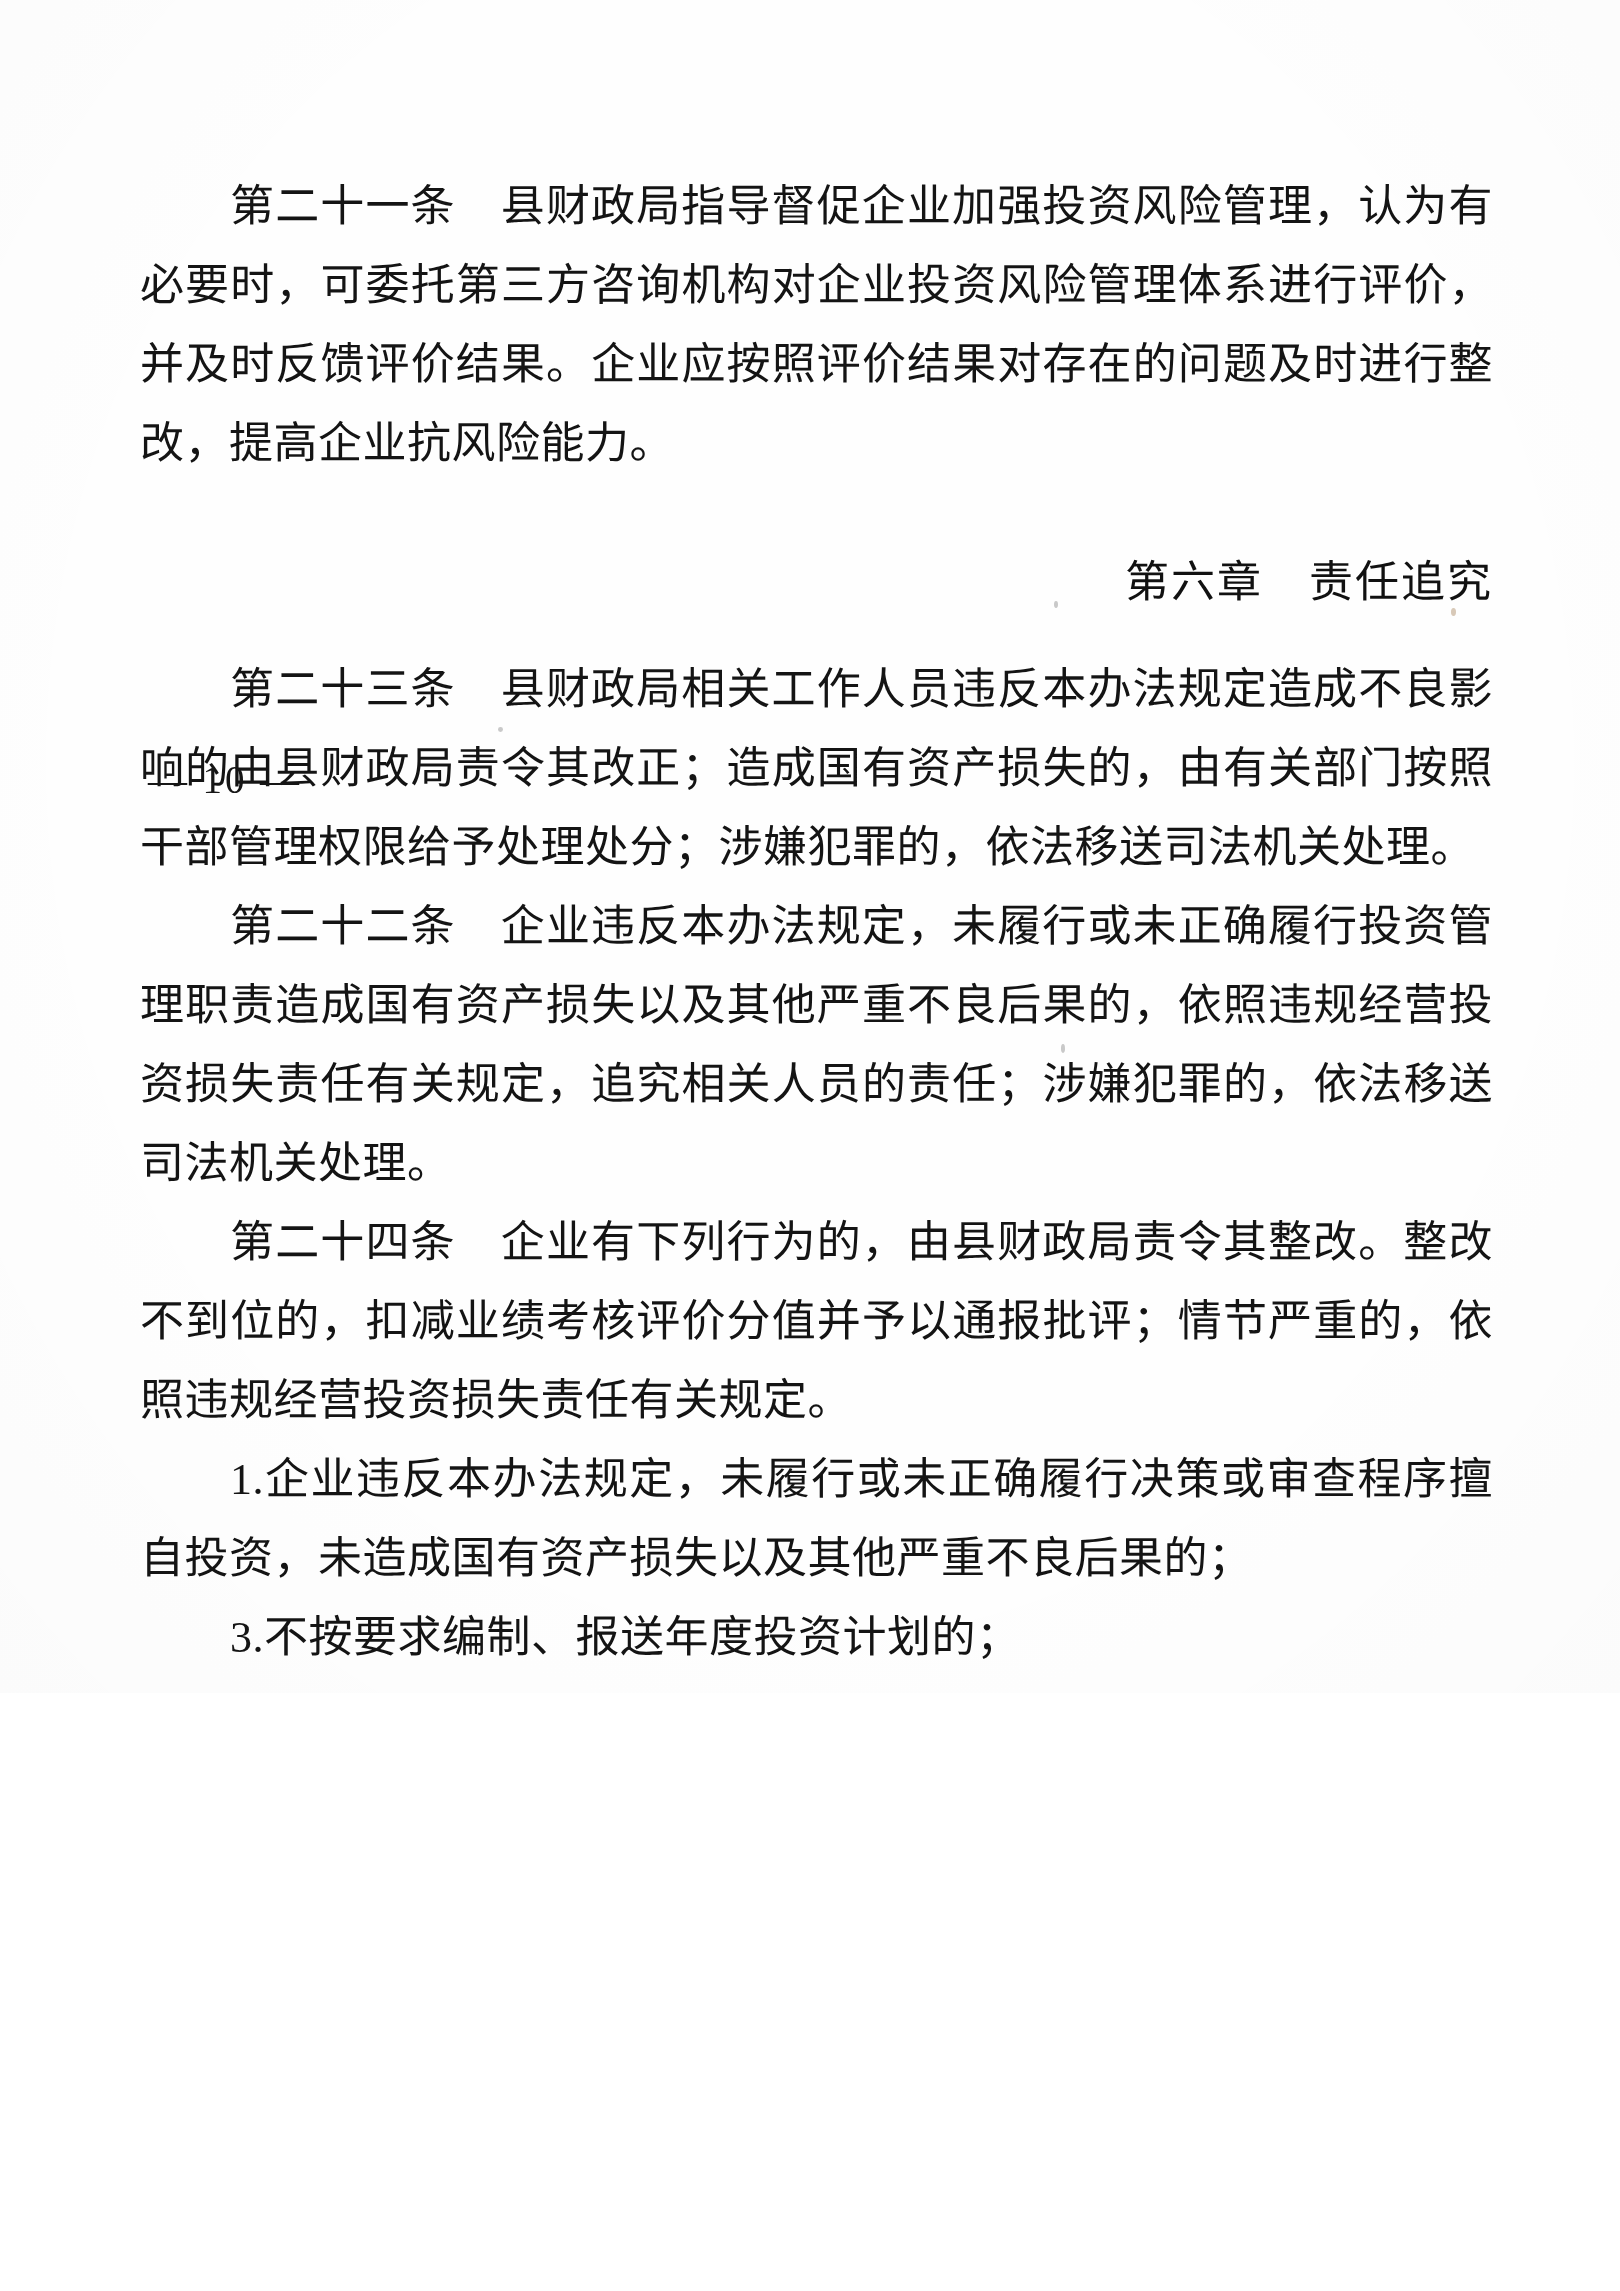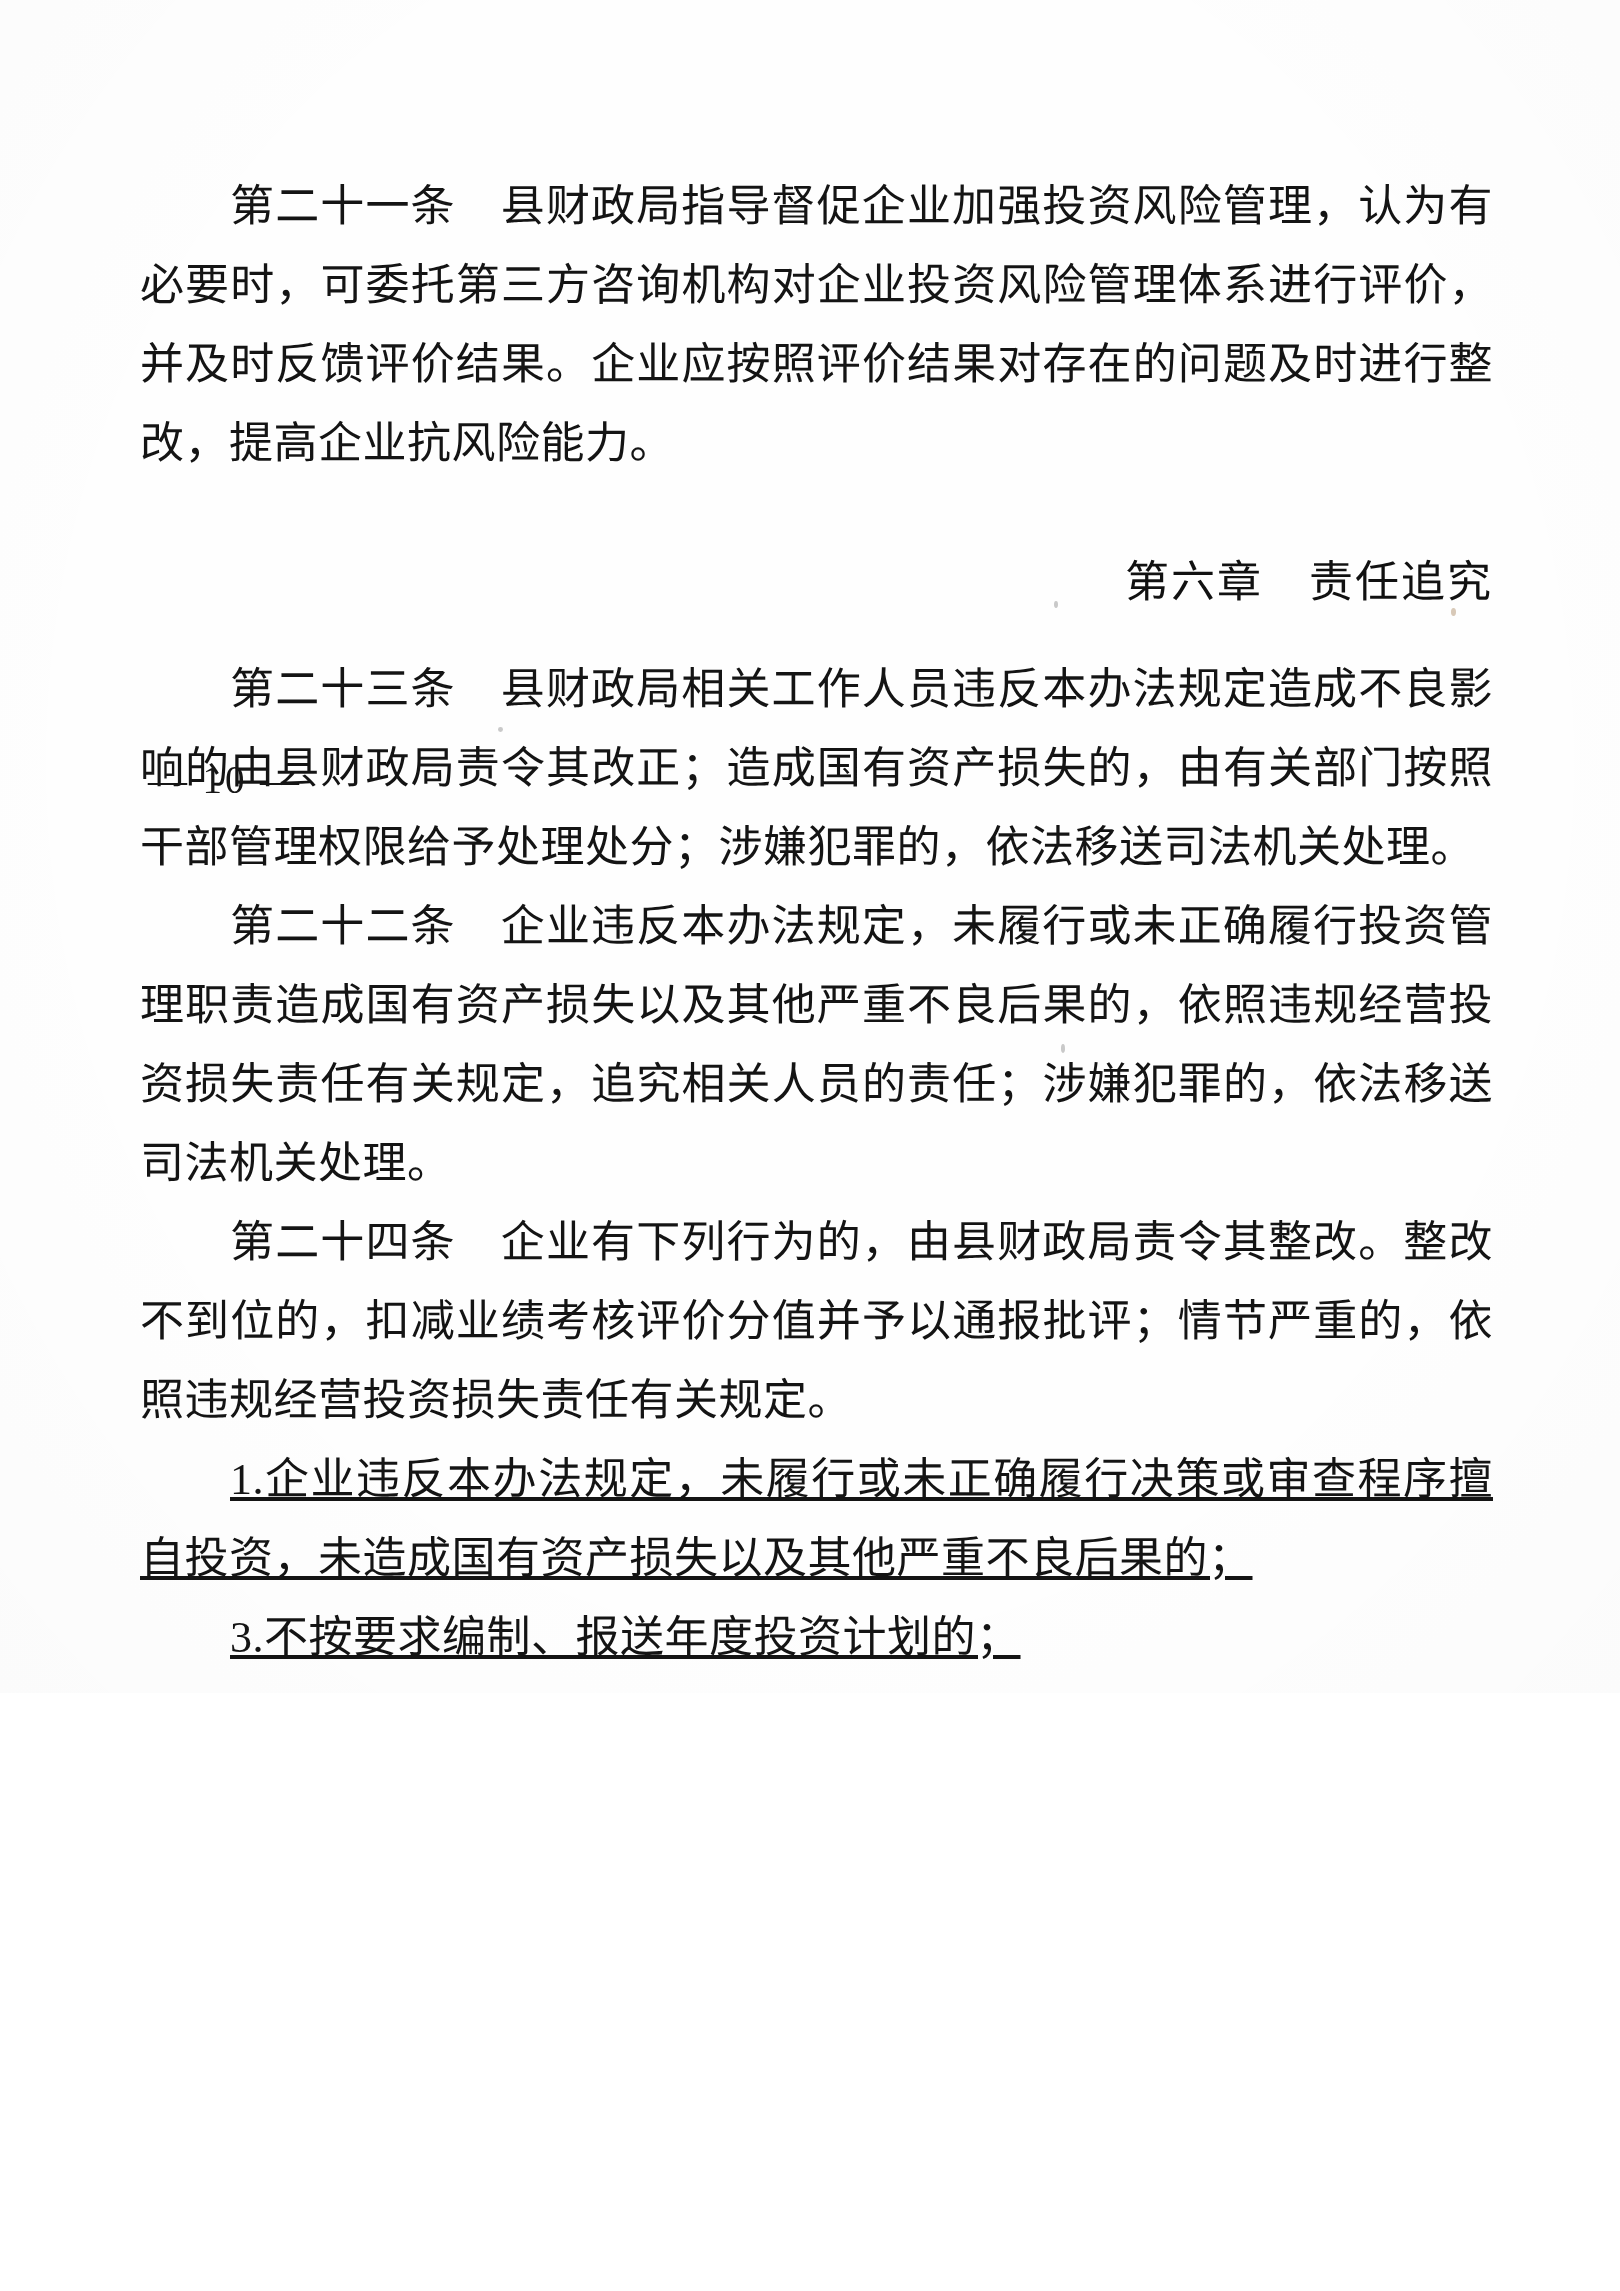--- a/index.html
+++ b/index.html
@@ -62,21 +62,20 @@
     font-size: 44px;
     line-height: 79px;
     color: #141414;
     text-align: justify;
     text-justify: inter-character;
     text-align-last: left;
     text-indent: 90px;
     letter-spacing: 0.5px;
     word-break: break-all;
     margin: 0;
-    text-decoration: underline;
   }
   .page-number {
     position: absolute;
     left: 148px;
     bottom: 887px;
     font-size: 39px;
     line-height: 53px;
     color: #161616;
     letter-spacing: 2.9px;
     white-space: nowrap;

